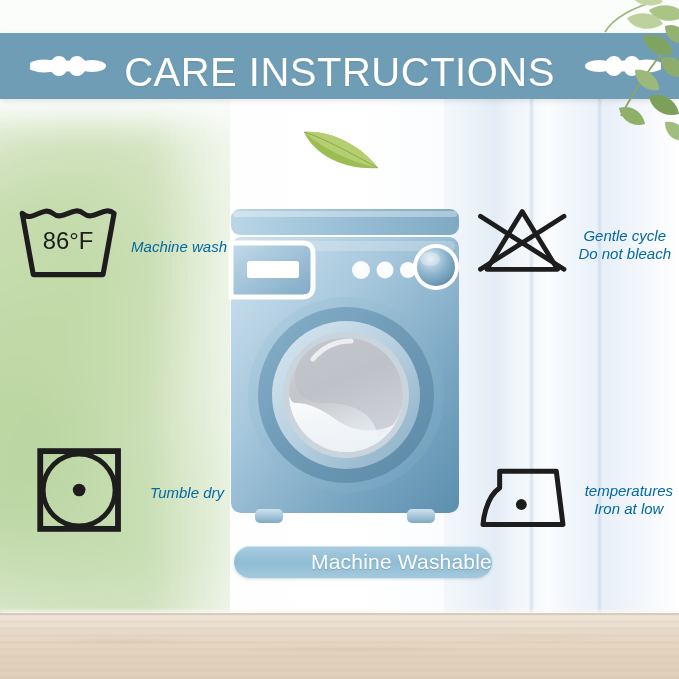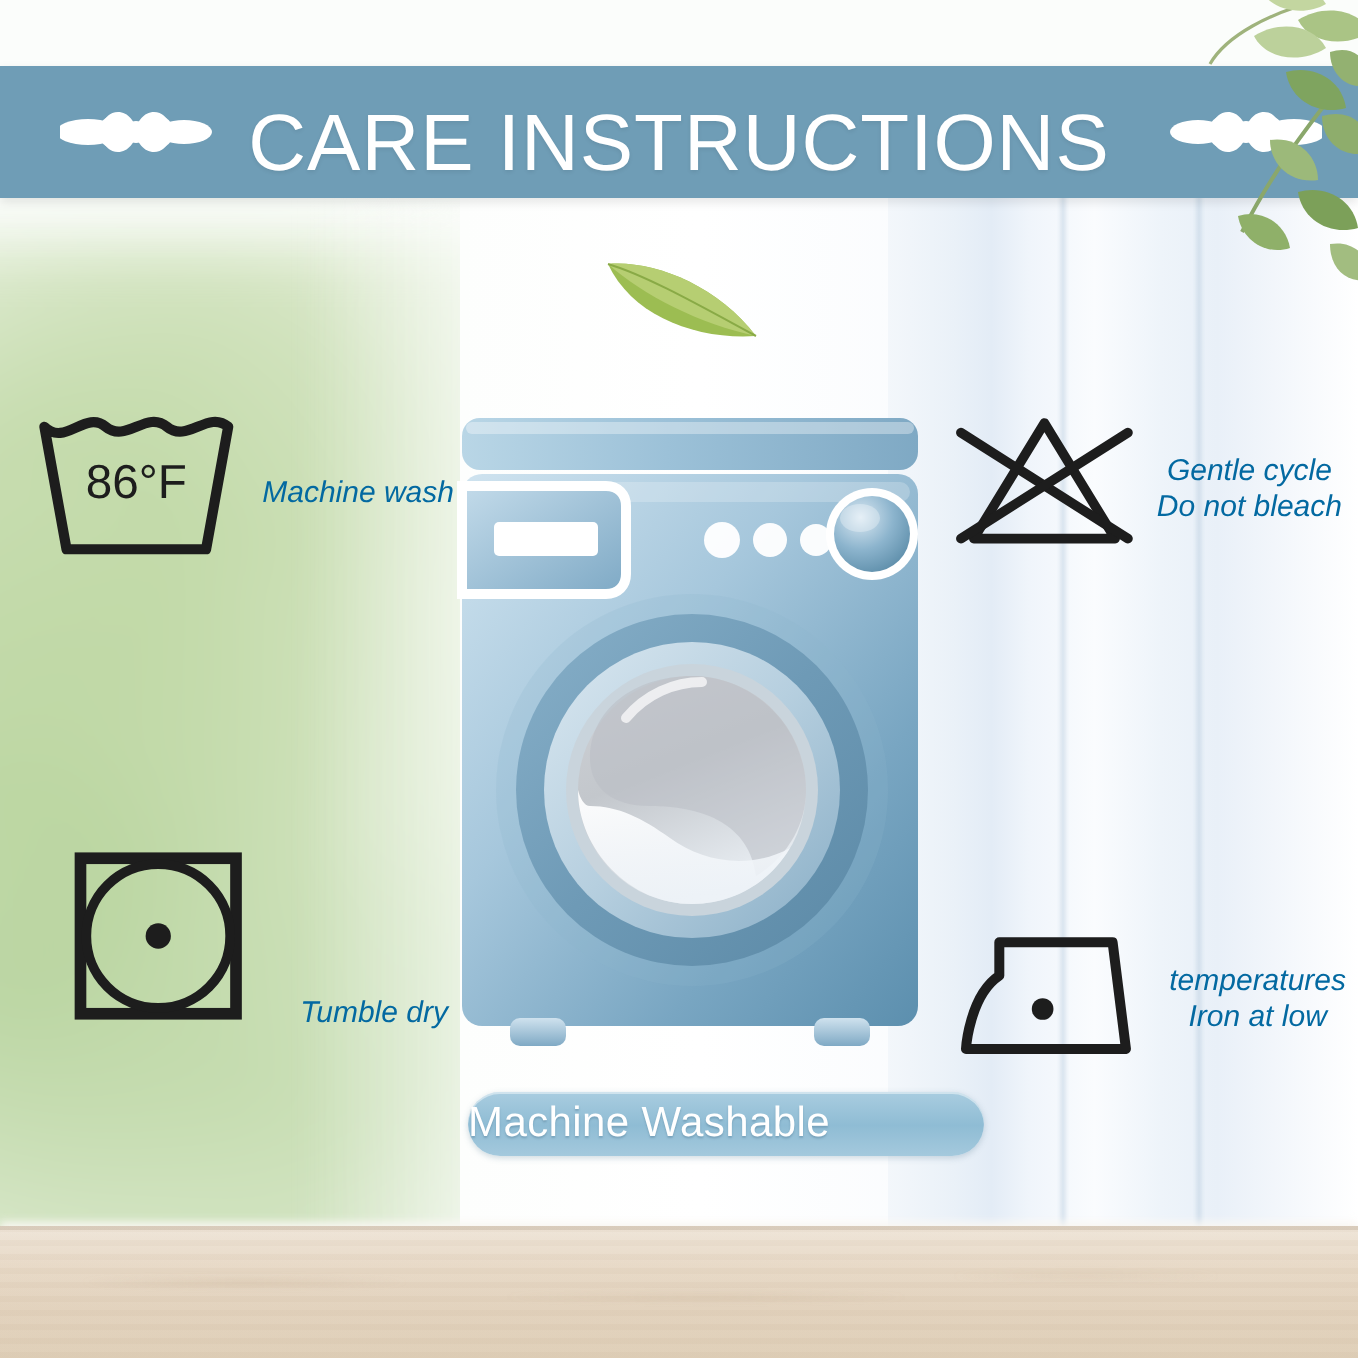--- a/index.html
+++ b/index.html
@@ -90,33 +90,33 @@
 
   
   .cell{position:absolute;display:flex;flex-direction:row;align-items:center;z-index:5;}
   .cell .sym{display:block;}
   .cell .cap{
     margin-top:6px;text-align:center;color:#0369a1;
     font-size:15px;line-height:1.17;white-space:nowrap;font-style:italic;
   }
   #cell-wash{left:12px;top:196px;width:215px;}
   #cell-bleach{left:466px;top:194px;width:205px;}
-  #cell-dry{left:14px;top:420px;width:210px;align-items:flex-end;}
+  #cell-dry{left:14px;top:442px;width:210px;}
   #cell-iron{left:468px;top:452px;width:205px;}
 
   
   .machine{position:absolute;left:225px;top:207px;width:240px;height:330px;z-index:5;}
 
   
   .badge{
     position:absolute;left:234px;top:546px;width:258px;height:32px;
     border-radius:16px;
     background:linear-gradient(180deg,#a9cde0 0%,#8fbcd4 52%,#a4c9dd 100%);
     box-shadow:0 1px 3px rgba(80,120,145,.28), inset 0 1px 0 rgba(255,255,255,.45);
-    display:flex;align-items:center;justify-content:flex-start;
+    display:flex;align-items:center;justify-content:flex-end;
     z-index:9;
   }
   .badge span{
     color:#ffffff;font-size:21px;letter-spacing:.2px;white-space:nowrap;
     text-shadow:0 1px 1px rgba(70,110,135,.35);
   }
 </style>
 </head>
 <body>
 

